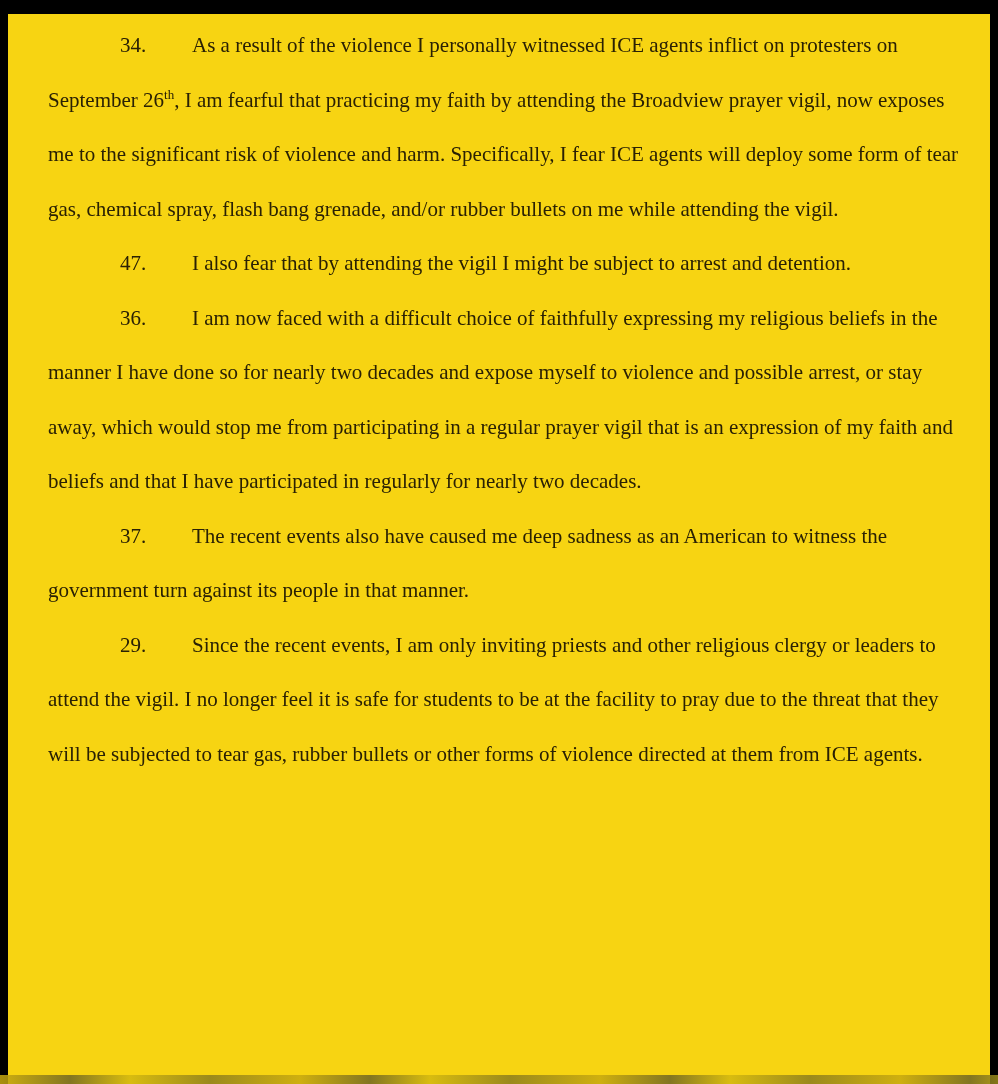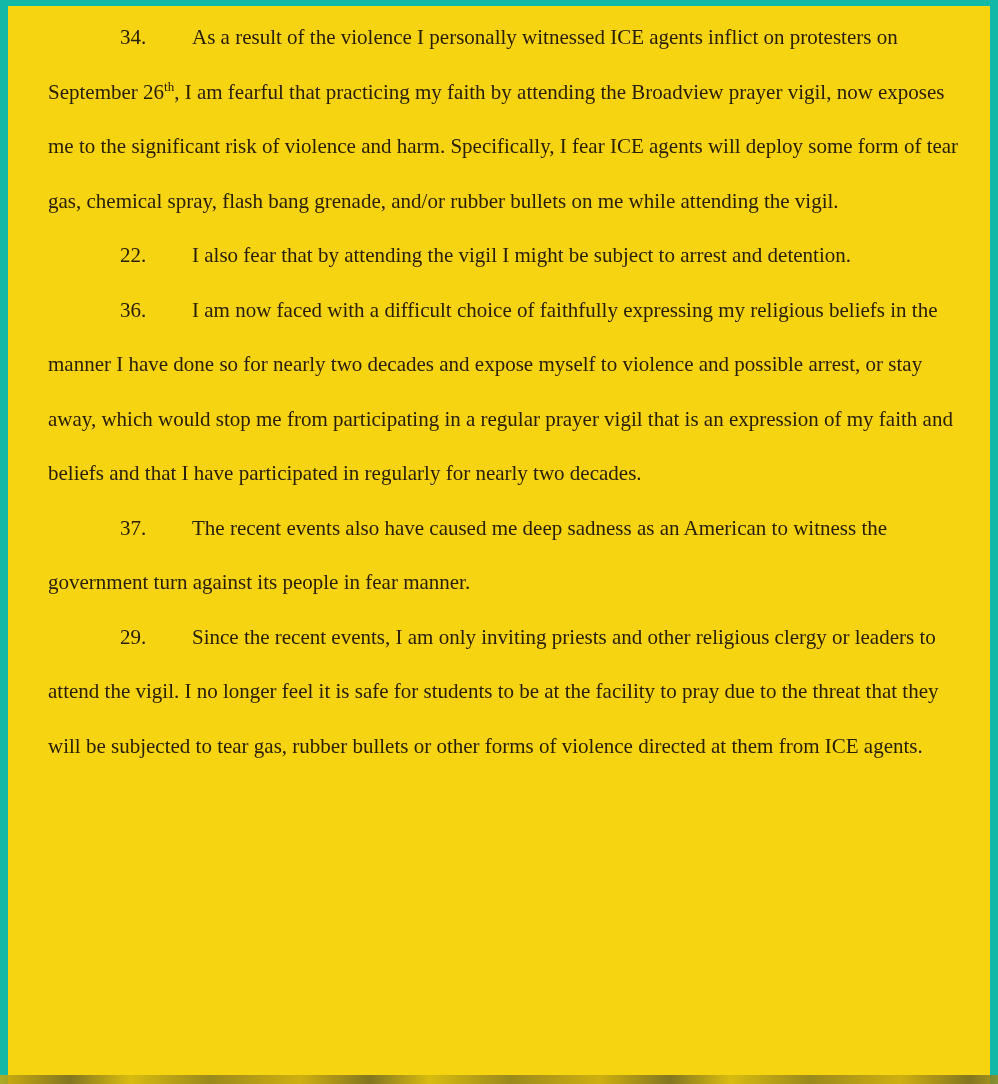--- a/index.html
+++ b/index.html
@@ -5,22 +5,22 @@
   html, body {
     margin: 0;
     padding: 0;
     background: #ffffff;
   }
   .page {
     position: relative;
     width: 998px;
     height: 1084px;
     box-sizing: border-box;
-    background: #14b8a6;            
-    padding: 6px 8px 0 8px;
+    background: #000000;            
+    padding: 14px 8px 0 8px;
     overflow: hidden;
     font-family: "Liberation Serif", "DejaVu Serif", serif;
   }
   .sheet {
     box-sizing: border-box;
     width: 100%;
     height: 1078px;
     background: #f7d412;            
     color: #2a2104;
     padding: 4px 20px 0 40px;
@@ -59,24 +59,24 @@
   }
 </style>
 </head>
 <body>
 
 <div class="page">
   <div class="sheet">
 
     <p class="para"><span class="pnum">34.</span><span>As a result of the violence I personally witnessed ICE agents inflict on protesters on September 26</span><sup>th</sup><span>, I am fearful that practicing my faith by attending the Broadview prayer vigil, now exposes me to the significant risk of violence and harm. Specifically, I fear ICE agents will deploy some form of tear gas, chemical spray, flash bang grenade, and/or rubber bullets on me while attending the vigil.</span></p>
 
-    <p class="para"><span class="pnum">22.</span><span>I also fear that by attending the vigil I might be subject to arrest and detention.</span></p>
+    <p class="para"><span class="pnum">47.</span><span>I also fear that by attending the vigil I might be subject to arrest and detention.</span></p>
 
     <p class="para"><span class="pnum">36.</span><span>I am now faced with a difficult choice of faithfully expressing my religious beliefs in the manner I have done so for nearly two decades and expose myself to violence and possible arrest, or stay away, which would stop me from participating in a regular prayer vigil that is an expression of my faith and beliefs and that I have participated in regularly for nearly two decades.</span></p>
 
-    <p class="para"><span class="pnum">37.</span><span>The recent events also have caused me deep sadness as an American to witness the government turn against its people in fear manner.</span></p>
+    <p class="para"><span class="pnum">37.</span><span>The recent events also have caused me deep sadness as an American to witness the government turn against its people in that manner.</span></p>
 
 
     <p class="para"><span class="pnum">29.</span><span>Since the recent events, I am only inviting priests and other religious clergy or leaders to attend the vigil. I no longer feel it is safe for students to be at the facility to pray due to the threat that they will be subjected to tear gas, rubber bullets or other forms of violence directed at them from ICE agents.</span></p>
 
   </div>
   <div class="bottom-edge"></div>
 </div>
 
 </body></html>

